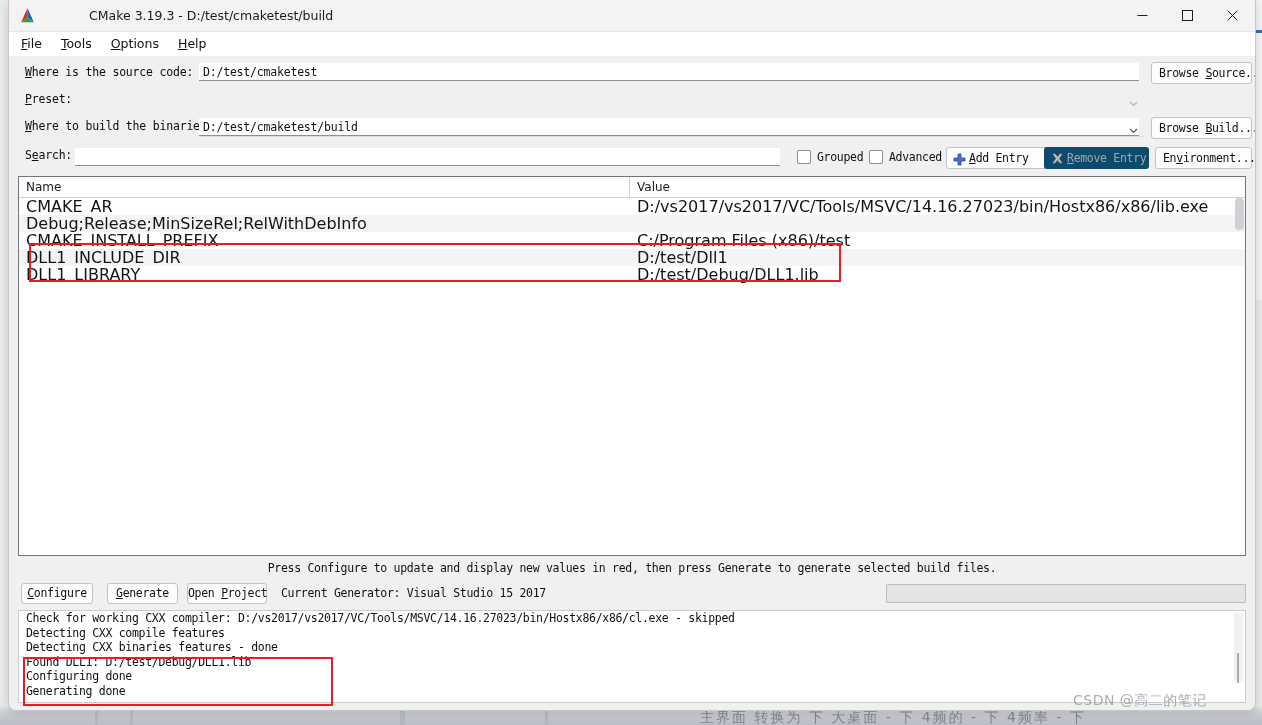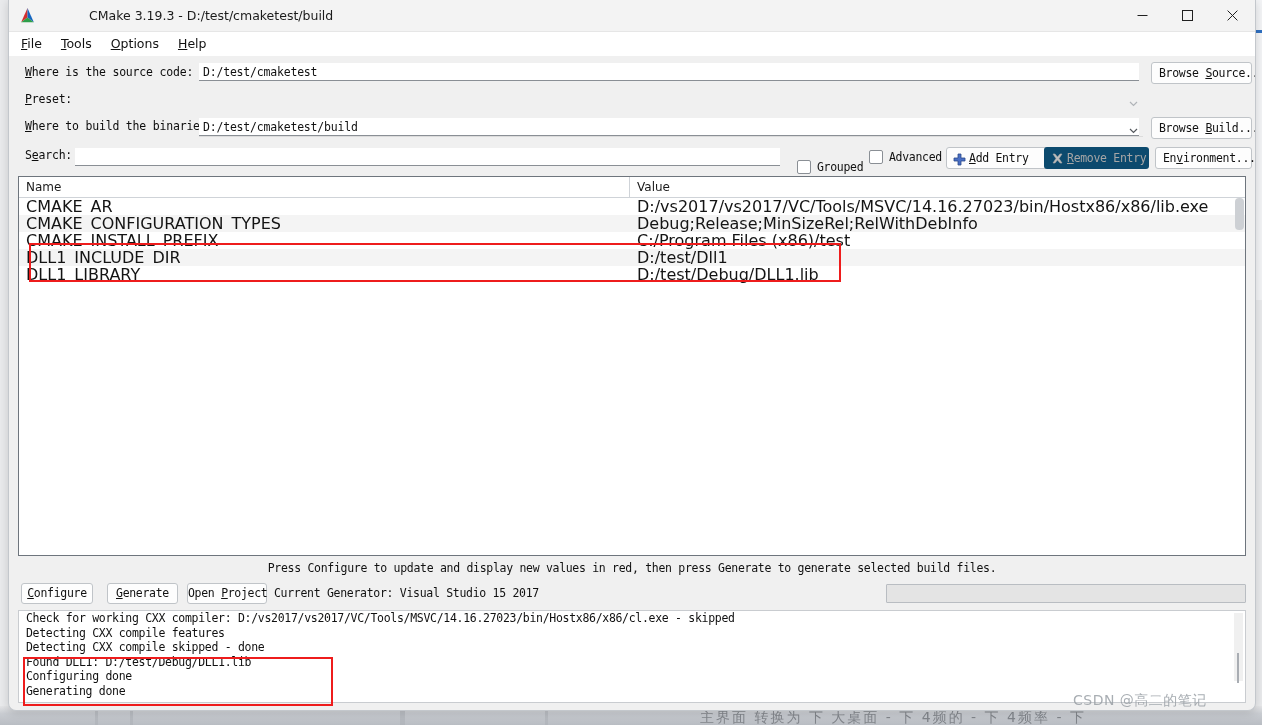--- a/index.html
+++ b/index.html
@@ -209,21 +209,21 @@
   .cb-wrap {
     position: absolute;
     display: flex;
     align-items: center;
     font-family: "DejaVu Sans Mono", monospace;
     font-size: 11.5px;
     color: #111;
     letter-spacing: -0.3px;
     white-space: nowrap;
   }
-  #cb-grouped  { left: 788px; top: 160px; }
+  #cb-grouped  { left: 788px; top: 150px; }
   #cb-advanced { left: 860px; top: 150px; }
   .cbox {
     width: 12px; height: 12px;
     border: 1px solid #8a8f95;
     border-radius: 2px;
     background: #fff;
     margin-right: 6px;
     flex: none;
   }
 
@@ -330,21 +330,21 @@
     box-sizing: border-box;
     letter-spacing: -0.3px;
     white-space: nowrap;
   }
   .abtn u { text-decoration: underline; }
   #btn-configure   { left: 12px;  top: 0; width: 72px; }
   #btn-generate    { left: 98px;  top: 0; width: 71px; }
   #btn-open-project{ left: 178px; top: 0; width: 80px; }
   #gen-text {
     position: absolute;
-    left: 265px; top: 1px;
+    left: 272px; top: 1px;
     font-family: "DejaVu Sans Mono", monospace;
     font-size: 11.5px;
     color: #111;
     line-height: 19px;
     letter-spacing: -0.3px;
     white-space: nowrap;
   }
   #progress-bar {
     position: absolute;
     left: 877px; top: 1px;
@@ -530,21 +530,20 @@
       <div id="table-head">
         <div class="th" id="th-name">Name</div>
         <div class="th" id="th-value">Value</div>
       </div>
 
       <div class="trow">
         <div class="tcell name">CMAKE_AR</div>
         <div class="tcell value">D:/vs2017/vs2017/VC/Tools/MSVC/14.16.27023/bin/Hostx86/x86/lib.exe</div>
       </div>
       <div class="trow alt">
-        <div class="tcell name">CMAKE_CONFIGURATION_TYPES</div>
         <div class="tcell value">Debug;Release;MinSizeRel;RelWithDebInfo</div>
       </div>
       <div class="trow">
         <div class="tcell name">CMAKE_INSTALL_PREFIX</div>
         <div class="tcell value">C:/Program Files (x86)/test</div>
       </div>
       <div class="trow alt">
         <div class="tcell name">DLL1_INCLUDE_DIR</div>
         <div class="tcell value">D:/test/Dll1</div>
       </div>
@@ -564,21 +563,21 @@
       <div class="abtn" id="btn-configure"><u>C</u><span>onfigure</span></div>
       <div class="abtn" id="btn-generate"><u>G</u><span>enerate</span></div>
       <div class="abtn" id="btn-open-project"><span>Open </span><u>P</u><span>roject</span></div>
       <div id="gen-text">Current Generator: Visual Studio 15 2017</div>
       <div id="progress-bar"></div>
     </div>
 
     <div id="log-area">
       <div class="log-line">Check for working CXX compiler: D:/vs2017/vs2017/VC/Tools/MSVC/14.16.27023/bin/Hostx86/x86/cl.exe - skipped</div>
       <div class="log-line">Detecting CXX compile features</div>
-      <div class="log-line">Detecting CXX compile skipped - done</div>
+      <div class="log-line">Detecting CXX binaries features - done</div>
       <div class="log-line">Found DLL1: D:/test/Debug/DLL1.lib</div>
       <div class="log-line">Configuring done</div>
       <div class="log-line">Generating done</div>
       <div id="log-vscroll">
         <div id="log-vthumb"></div>
       </div>
     </div>
 
     <div id="red-box-log"></div>
 

